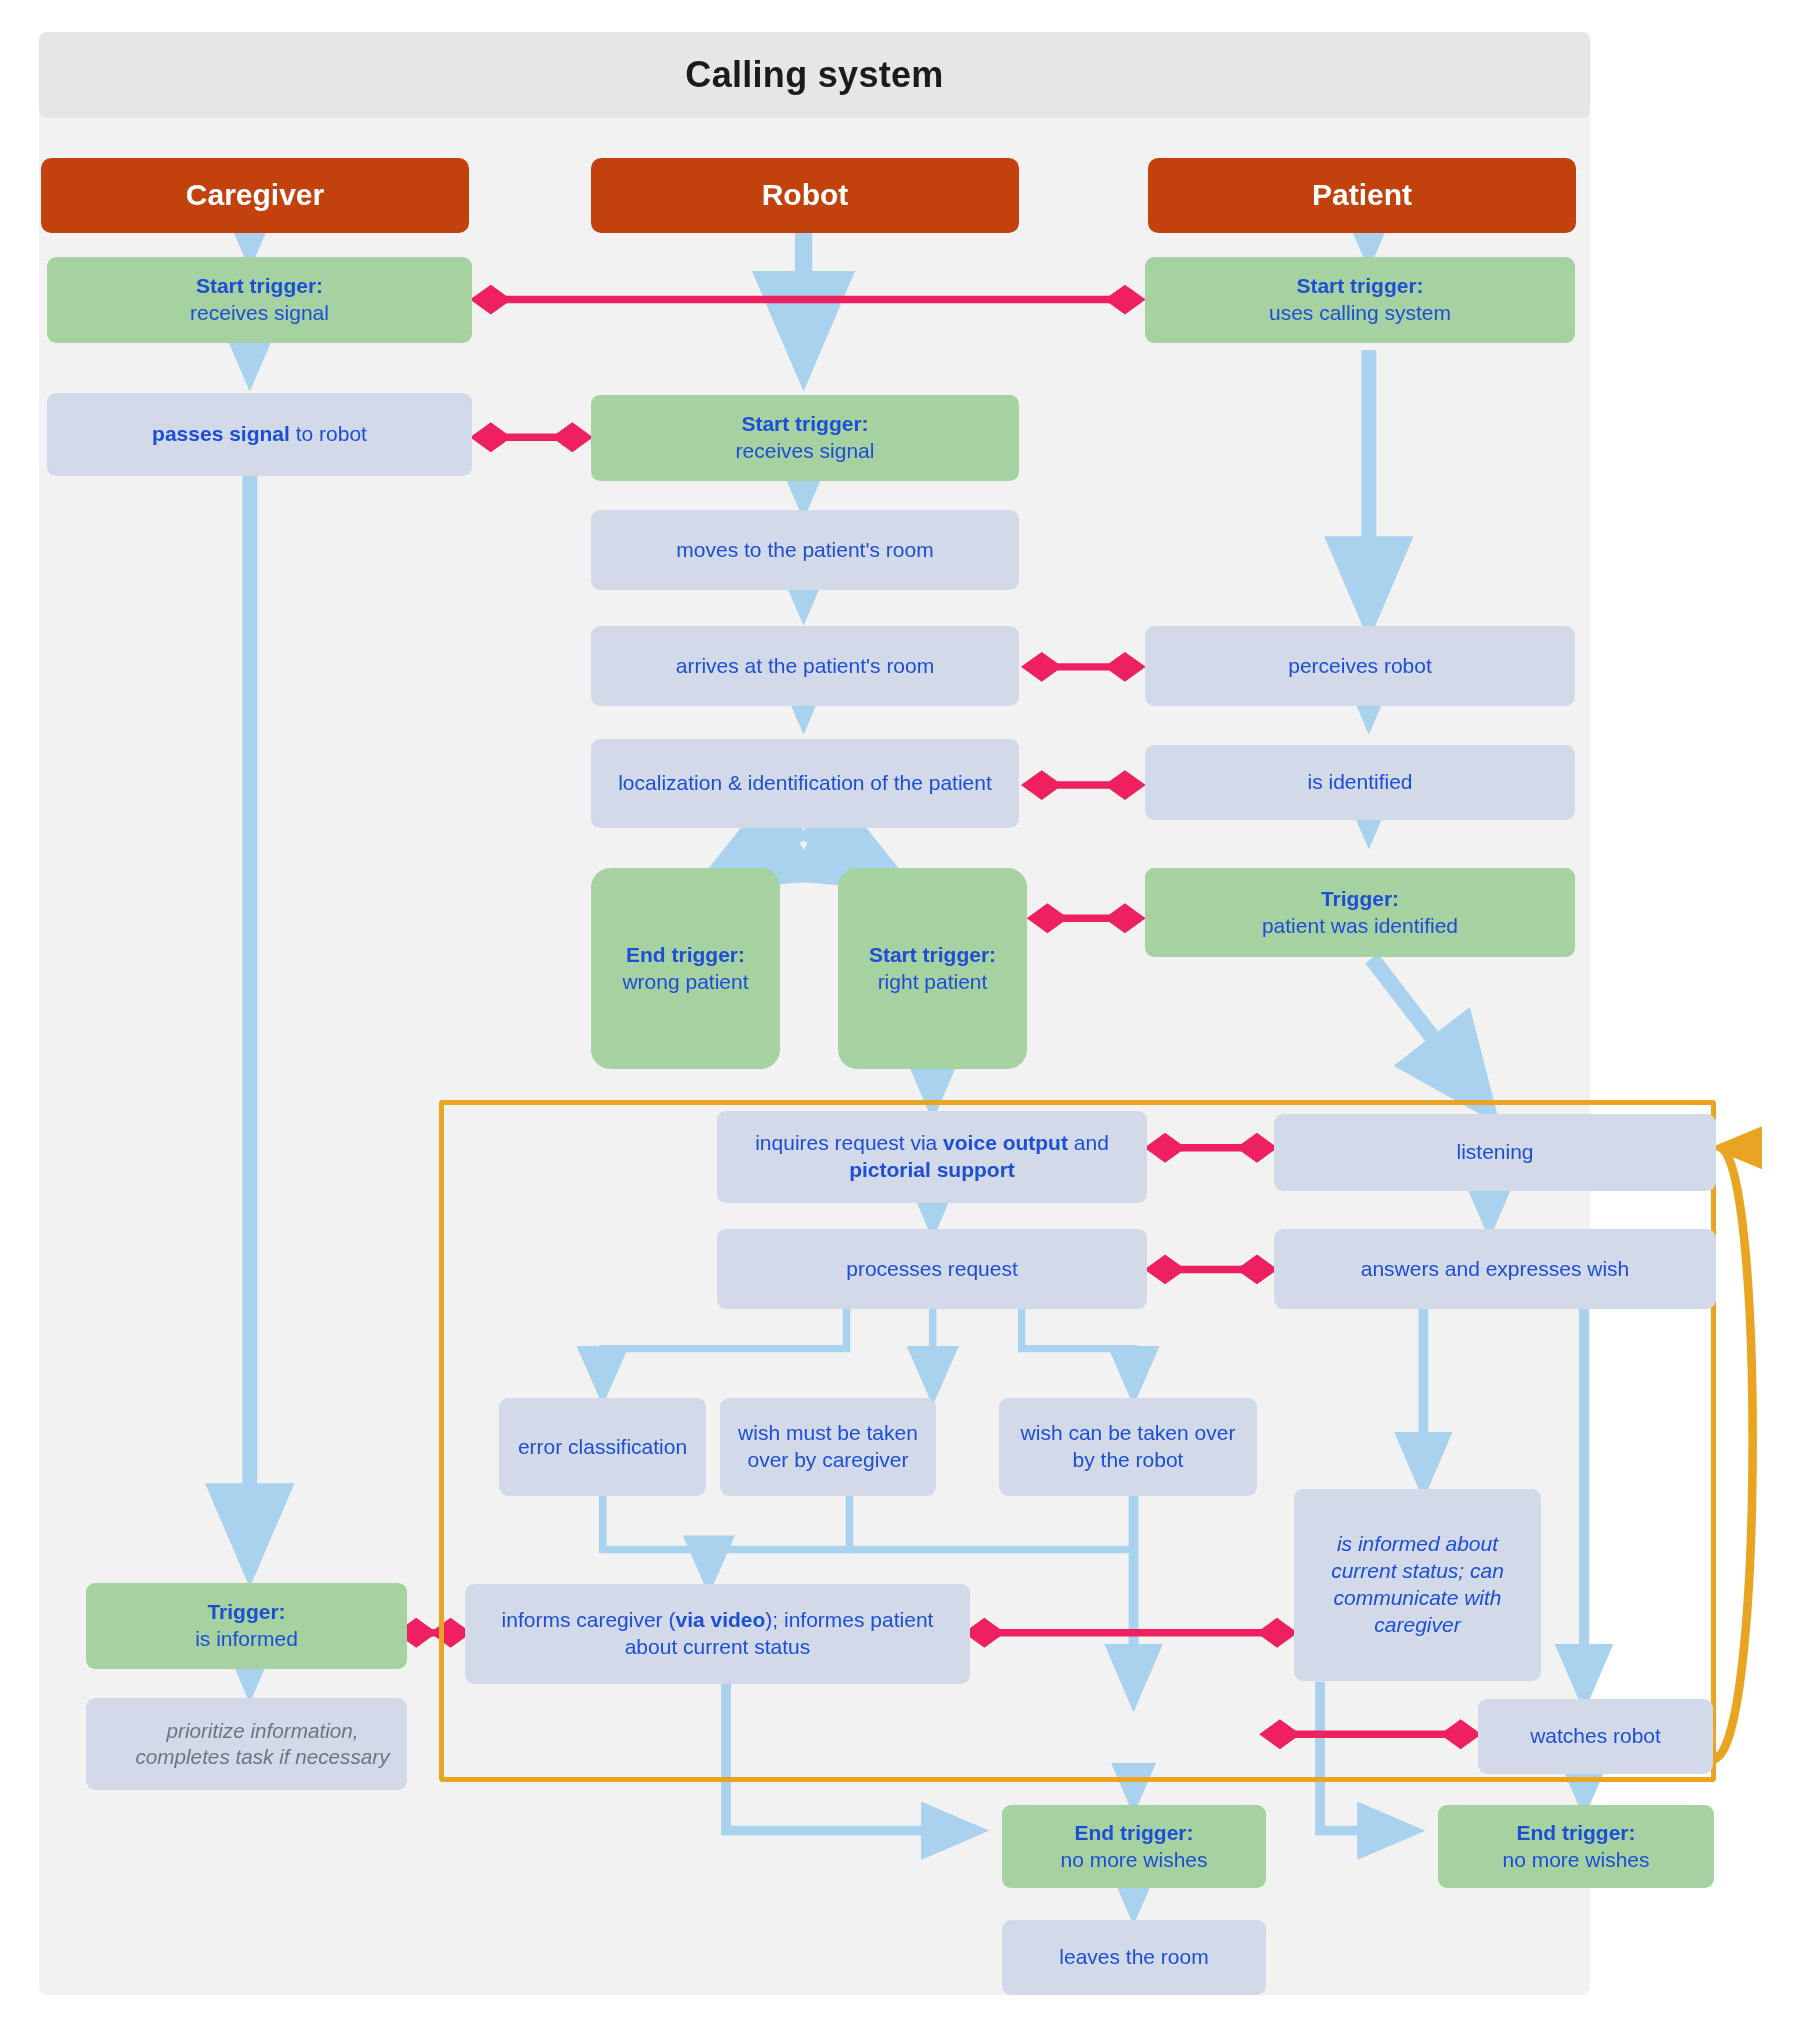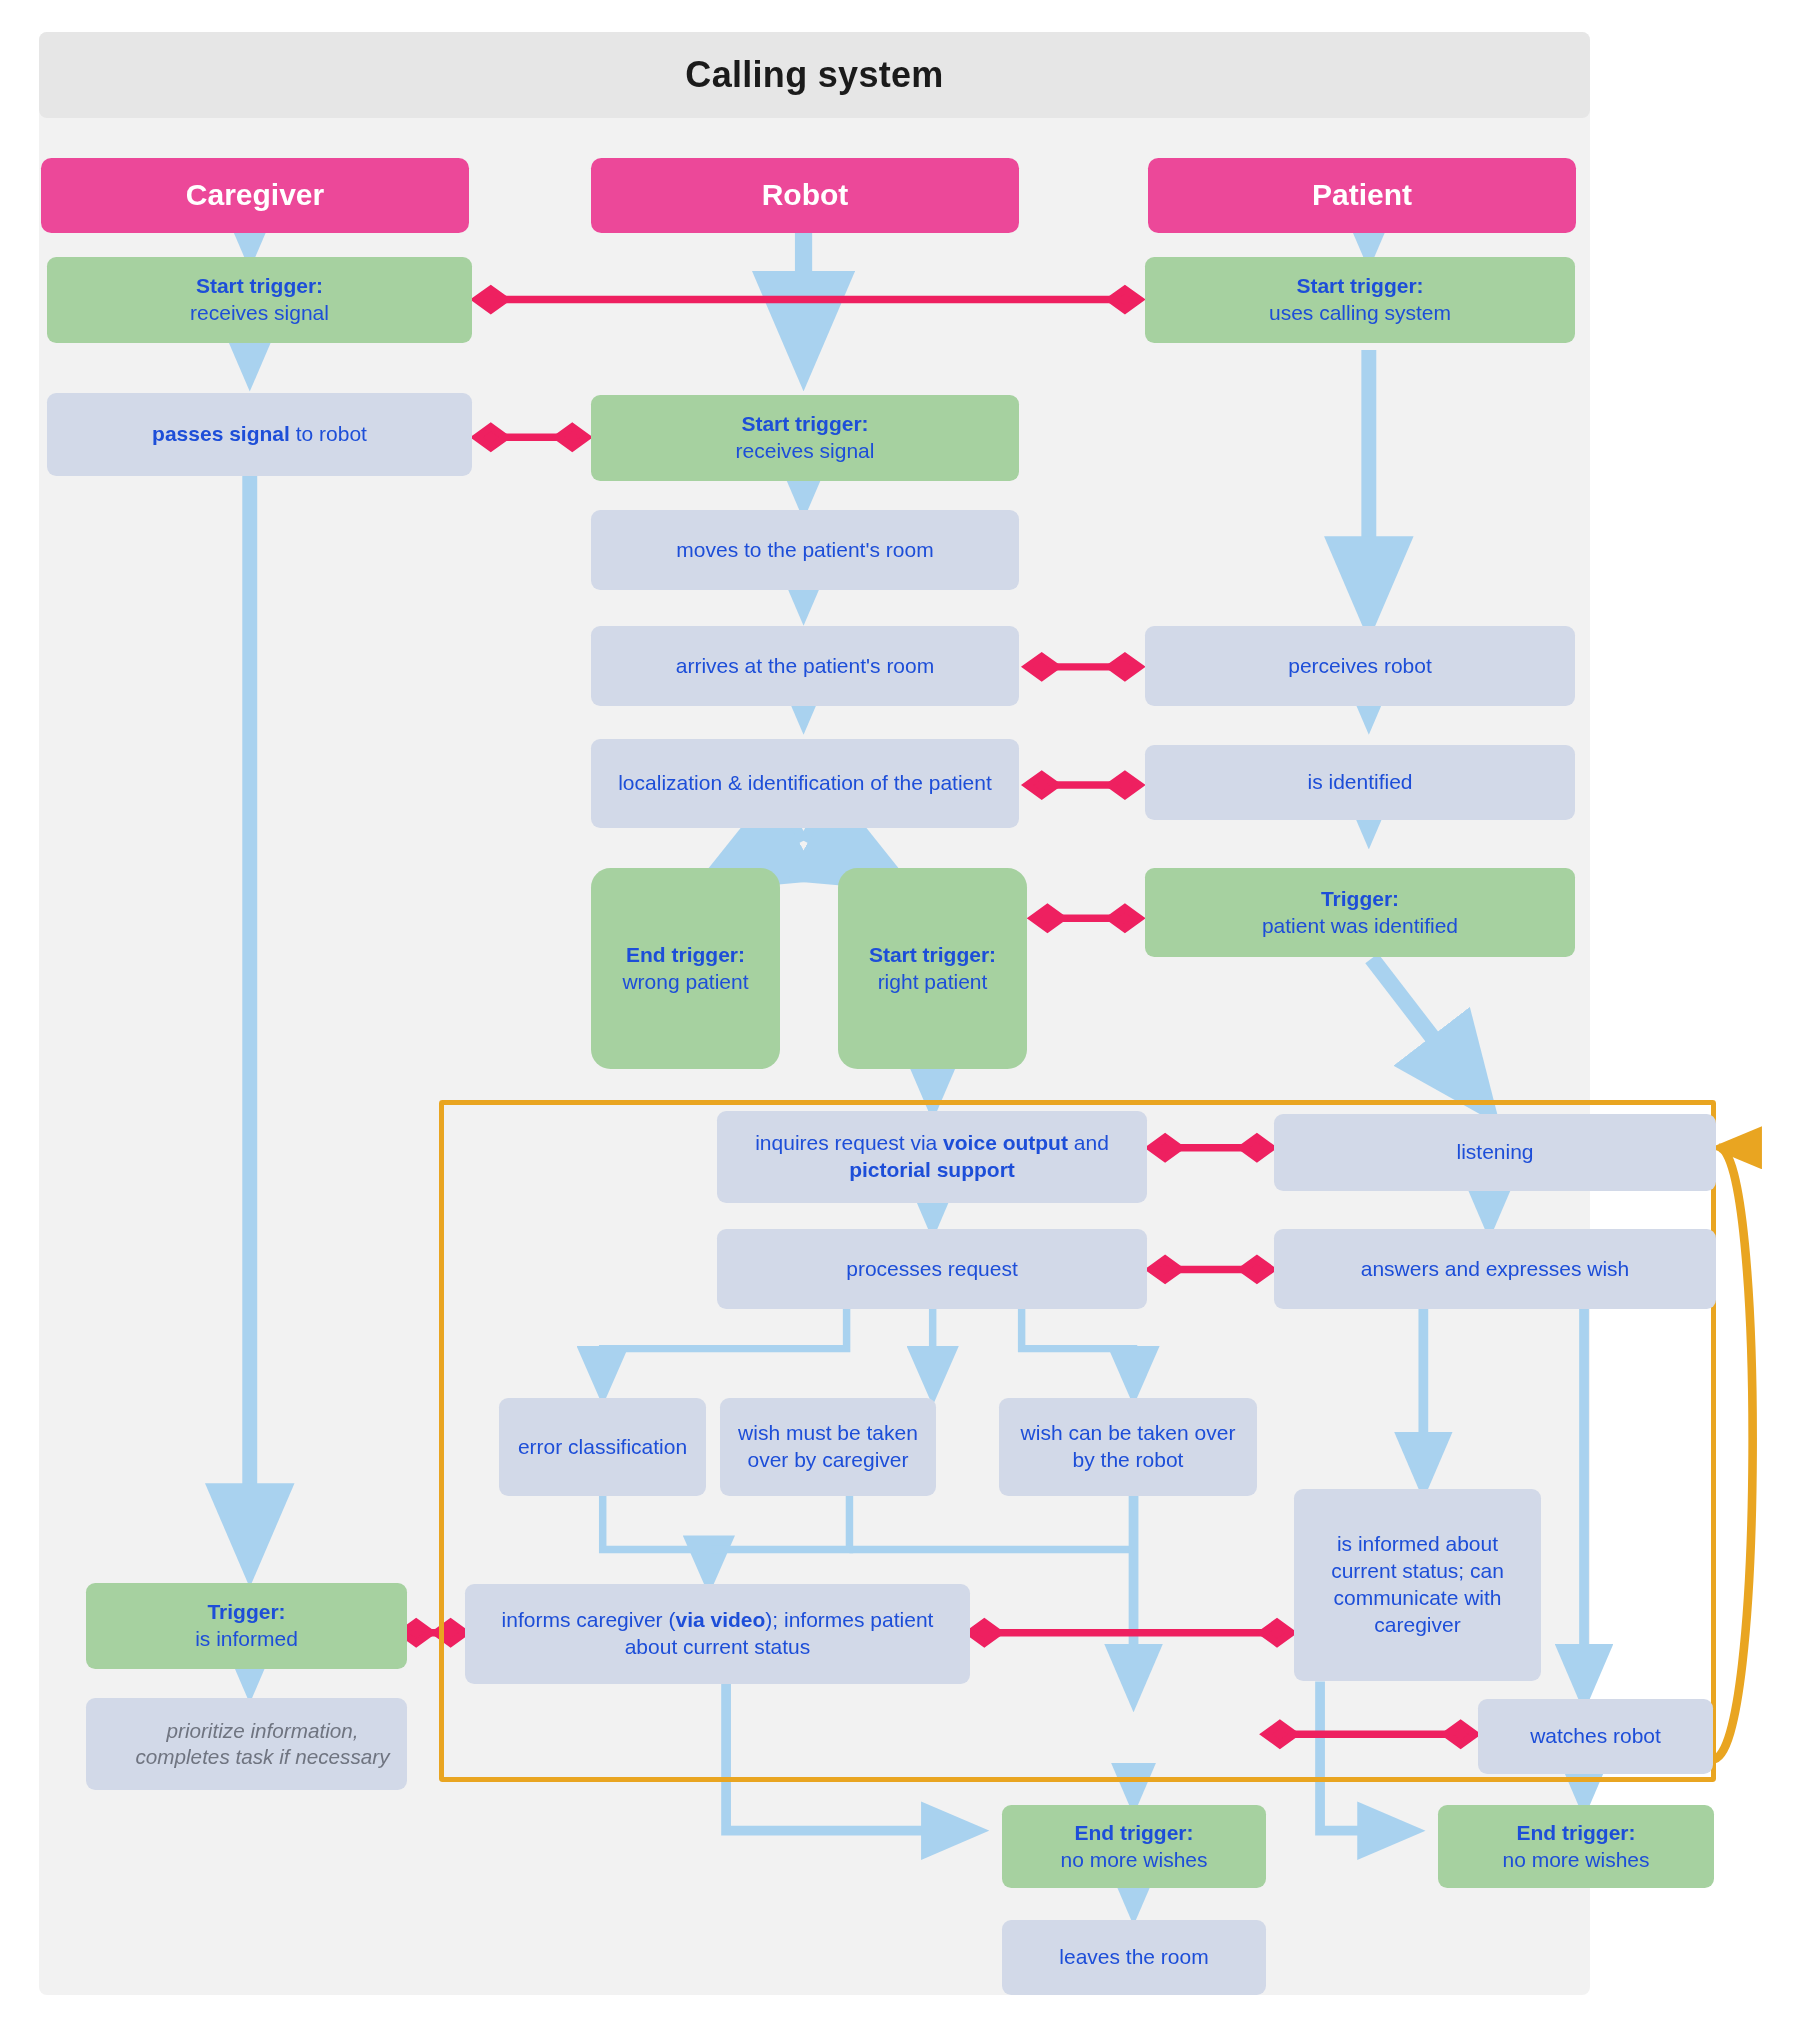--- a/index.html
+++ b/index.html
@@ -35,21 +35,21 @@
     box-sizing:border-box;
     display:flex;align-items:center;justify-content:center;
     text-align:center;
     color:#1d4ed8;
     font-size:21px;
     line-height:1.28;
     padding:3.4px 8px;
     border-radius:9.2px;
   }
   .lane-head{
-    background:#ec4899;
+    background:#c2410c;
     color:#ffffff;
     font-size:30px;
     font-weight:bold;
     border-radius:10.3px;
   }
   .green{background:#a6d1a0;}
   .grey{background:#d2d9e8;}
   .tall{border-radius:19.5px;}
   .italic{font-style:italic;color:#6f7480;padding-left:40px;}
   b{font-weight:bold;}
@@ -318,21 +318,21 @@
   </div>
 
   <div class="node grey" style="left:1274px;top:1114px;width:442px;height:77px;">
     <span>listening</span>
   </div>
 
   <div class="node grey" style="left:1274px;top:1229px;width:442px;height:80px;">
     <span>answers and expresses wish</span>
   </div>
 
-  <div class="node grey" style="left:1294px;top:1489px;width:247px;height:192px;">
+  <div class="node grey" style="left:1294px;top:1489px;width:247px;height:192px;font-style:italic;">
     <span>is informed about current status; can communicate with caregiver</span>
   </div>
 
   <div class="node grey" style="left:1478px;top:1699px;width:235px;height:75px;">
     <span>watches robot</span>
   </div>
 
   <div class="node green" style="left:1438px;top:1805px;width:276px;height:83px;">
     <div>
       <b>End trigger:</b><br>

